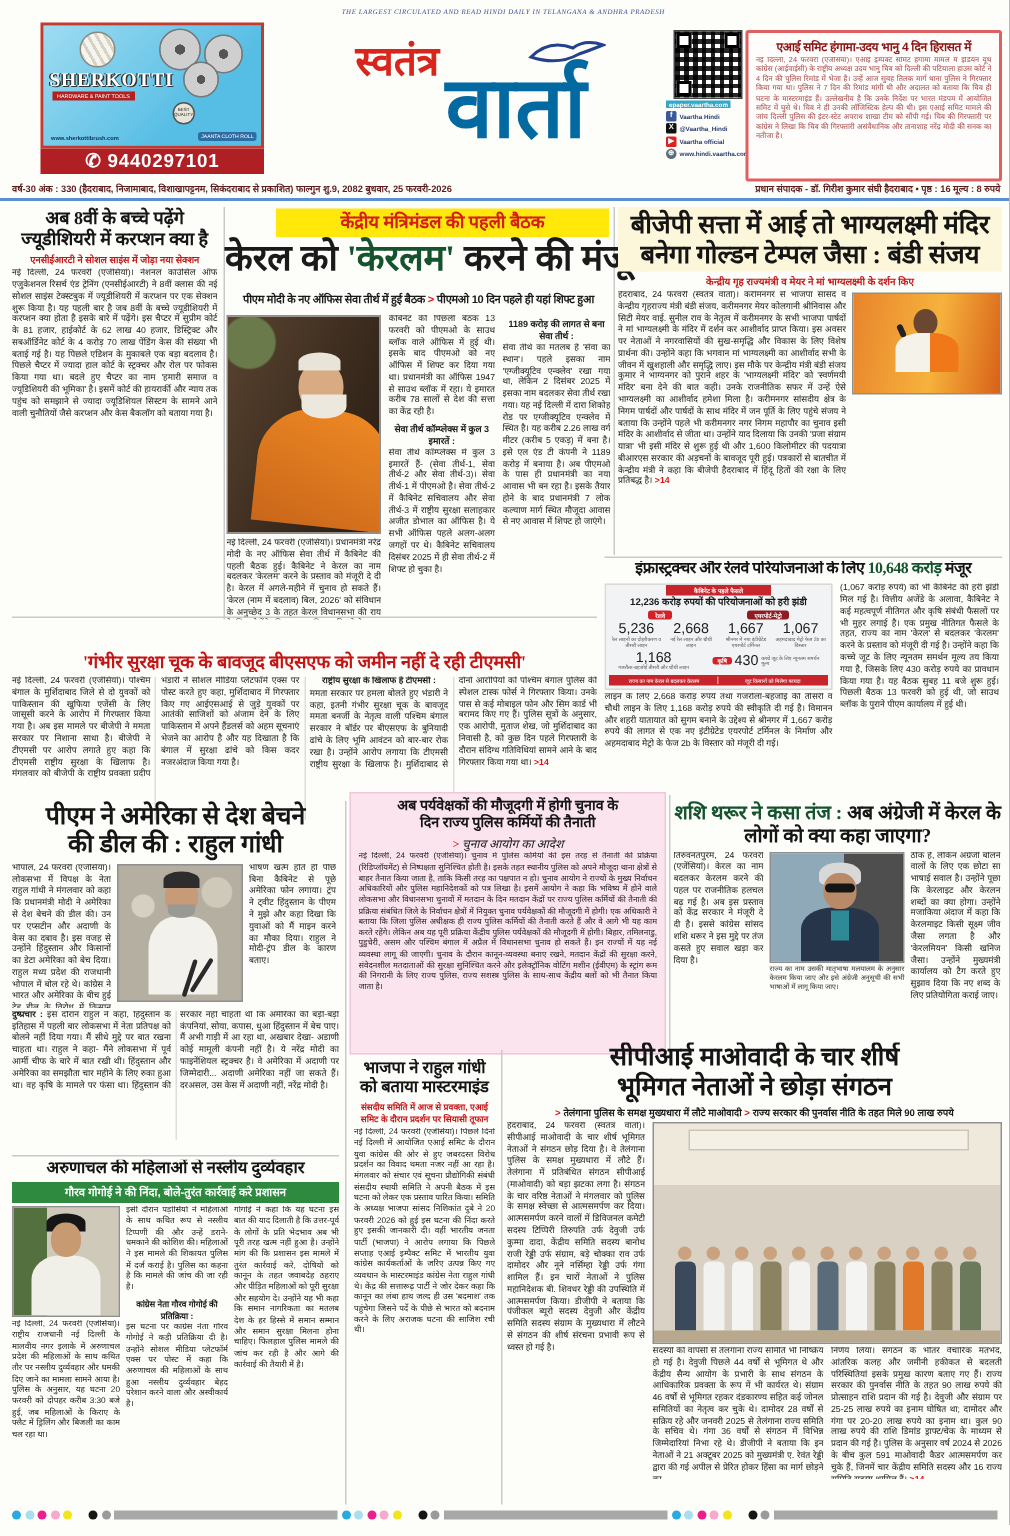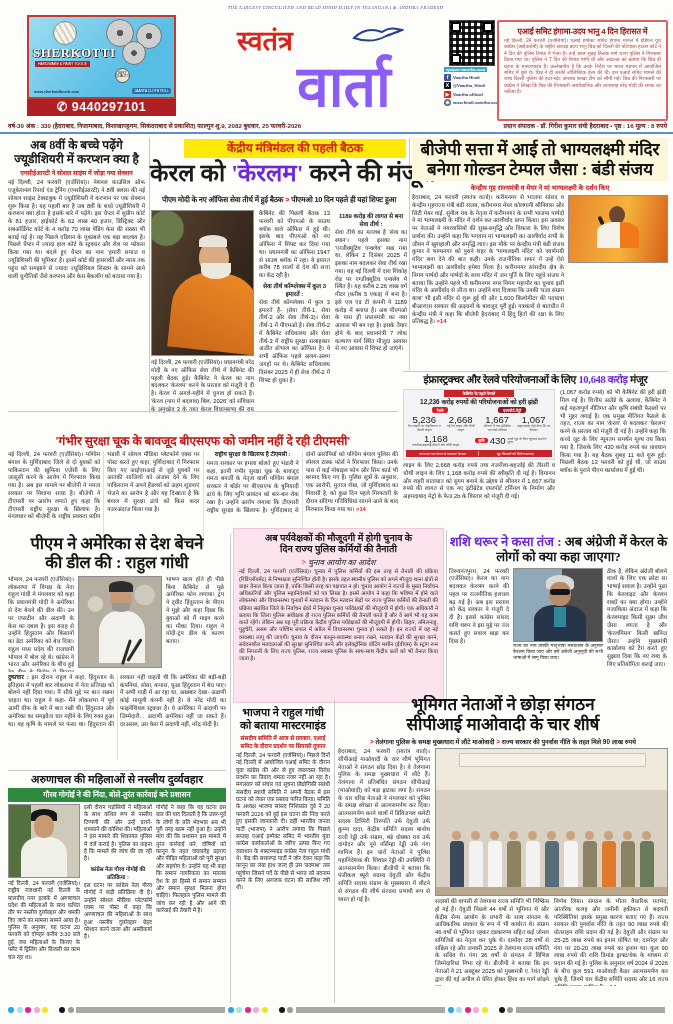--- a/index.html
+++ b/index.html
@@ -3,21 +3,21 @@
 <meta charset="utf-8">
 <style>
   html,body{margin:0;padding:0;background:#888}
   .page{position:relative;width:673px;height:1024px;margin:0 auto;background:#fdfdfa;overflow:hidden;
         font-family:"Liberation Sans",sans-serif;color:#1a1a1a}
   .abs{position:absolute}
   .serif{font-family:"Liberation Serif",serif}
   .c{text-align:center}.b{font-weight:bold}
   .nw{white-space:nowrap;overflow:hidden}
   .bt{font-size:5.8px;line-height:1.34;text-align:justify;color:#1c1c1c;overflow:hidden}
-  .red{color:#6d28d9}
+  .red{color:#14532d}
   .jump{color:#e01414;font-weight:bold}
   .vr{position:absolute;width:1px;background:#c9c9c9}
   .hrl{position:absolute;height:1px;background:#c9c9c9}
   .arrow{color:#e01414;font-weight:bold}
   
   .adbox{left:27px;top:15px;width:149px;height:84px;background:linear-gradient(135deg,#9edcf2,#56bde4 70%);
          border:2px solid #c23b2e;box-sizing:border-box;overflow:hidden}
   .tiger{position:absolute;left:24px;top:4px;width:22px;height:22px;border-radius:50%;
          background:repeating-linear-gradient(60deg,#f5f5f0 0 3px,#d8d2c4 3px 5px);border:1px solid #8a8a80}
   .adbrand{position:absolute;left:4px;top:28px;font-size:13px;font-weight:bold;color:#fff;
@@ -26,21 +26,21 @@
   .adurl{position:absolute;left:5px;bottom:3px;font-size:3.8px;color:#11334d;font-weight:bold}
   .adprod{position:absolute;right:3px;bottom:3px;background:#2e6da4;color:#fff;font-size:3.4px;padding:1px 2px;border-radius:2px}
   .roll{position:absolute;border-radius:50%;background:radial-gradient(circle at 50% 50%,#555 0 18%,#cfcfcf 19% 70%,#9e9e9e 71% 100%);border:1px solid #777}
   .adbadge{position:absolute;right:44px;bottom:14px;width:15px;height:15px;border-radius:50%;background:#e8e4d8;
            border:1px solid #555;font-size:3px;text-align:center;line-height:1.1;padding-top:3px;box-sizing:border-box}
   .adphone{left:27px;top:99px;width:149px;height:17px;background:#b01f24;color:#fff;font-weight:bold;
            font-size:12.5px;text-align:center;line-height:17px;letter-spacing:.5px}
   .tagline{left:178px;top:5px;width:315px;font-size:4.6px;letter-spacing:.4px;color:#3a4f8f;
            font-family:"Liberation Serif",serif;font-style:italic;text-align:center}
   .mast-red{left:237px;top:28px;font-size:27px;font-weight:900;color:#d8261c;font-family:"Liberation Serif",serif;line-height:1}
-  .mast-blue{left:297px;top:58px;font-size:57px;font-weight:900;color:#8b5cf6;font-family:"Liberation Serif",serif;line-height:1}
+  .mast-blue{left:297px;top:44px;font-size:57px;font-weight:900;color:#0369a1;font-family:"Liberation Serif",serif;line-height:1}
   .qr{left:449px;top:20px;width:44px;height:44px;border:1px solid #444;background:
       repeating-linear-gradient(0deg,rgba(0,0,0,.85) 0 3px,transparent 3px 6px),
       repeating-linear-gradient(90deg,#222 0 3px,#fff 3px 6px)}
   .qr .f{position:absolute;width:10px;height:10px;border:2px solid #000;background:#fff;box-sizing:border-box}
   .social{left:444px;top:67px;width:52px}
   .srow{display:flex;align-items:center;gap:2px;margin-bottom:1.5px}
   .sic{width:7px;height:7px;border-radius:1px;color:#fff;font-size:5px;line-height:7px;text-align:center;flex:0 0 auto;font-weight:bold}.i-fb{background:#3b5998}.i-x{background:#111}.i-yt{background:#dd2121}.i-gl{background:#5a6e7a;border-radius:50%}
   .slab{font-size:4.2px;font-weight:bold;color:#253a6e}
   .srow.hl .slab{background:#35a8c8;color:#fff;padding:0 2px}
   .topbox{left:497px;top:20px;width:171px;height:101px;border:2px solid #e06060;border-radius:2px;
@@ -354,22 +354,22 @@
   <div class="hrl" style="left:8px;top:770px;width:218px"></div>
 
   <div class="abs" style="left:236px;top:706px;width:94px;height:297px;overflow:hidden">
     <div class="hl-sm" style="font-size:11px">भाजपा ने राहुल गांधी को बताया मास्टरमाइंड</div>
     <div class="kick" style="font-size:5.8px;margin:2px 0">संसदीय समिति में आज से प्रवक्ता, एआई समिट के दौरान प्रदर्शन पर सियासी तूफान</div>
     <div class="bt" style="font-size:5.5px;height:218px">नई दिल्ली, 24 फरवरी (एजेंसियां)। पिछले दिनों नई दिल्ली में आयोजित एआई समिट के दौरान युवा कांग्रेस की ओर से हुए जबरदस्त विरोध प्रदर्शन का विवाद थमता नजर नहीं आ रहा है। मंगलवार को संचार एवं सूचना प्रौद्योगिकी संबंधी संसदीय स्थायी समिति ने अपनी बैठक में इस घटना को लेकर एक प्रस्ताव पारित किया। समिति के अध्यक्ष भाजपा सांसद निशिकांत दुबे ने 20 फरवरी 2026 को हुई इस घटना की निंदा करते हुए इसकी जानकारी दी। वहीं भारतीय जनता पार्टी (भाजपा) ने आरोप लगाया कि पिछले सप्ताह एआई इम्पैक्ट समिट में भारतीय युवा कांग्रेस कार्यकर्ताओं के जरिए उत्पन्न किए गए व्यवधान के मास्टरमाइंड कांग्रेस नेता राहुल गांधी थे। केंद्र की सत्तारूढ़ पार्टी ने जोर देकर कहा कि कानून का लंबा हाथ जल्द ही उस 'बदमाश' तक पहुंचेगा जिसने पर्दे के पीछे से भारत को बदनाम करने के लिए अराजक घटना की साजिश रची थी।</div>
   </div>
 
   <div class="abs" style="left:338px;top:695px;width:330px;height:308px;overflow:hidden">
     <div class="hl-sm" style="font-size:17px">
-      <div>भूमिगत नेताओं ने छोड़ा संगठन</div>
-        <div>सीपीआई माओवादी के चार शीर्ष</div>
+      <div>सीपीआई माओवादी के चार शीर्ष</div>
+        <div>भूमिगत नेताओं ने छोड़ा संगठन</div>
     </div>
     <div class="c b nw" style="font-size:6.4px;margin:2px 0">
       <span class="arrow">&gt;</span>
       <span>तेलंगाना पुलिस के समक्ष मुख्यधारा में लौटे माओवादी</span>
       <span class="arrow">&gt;</span>
       <span>राज्य सरकार की पुनर्वास नीति के तहत मिले 90 लाख रुपये</span>
     </div>
     <div style="display:flex;gap:5px">
       <div class="bt" style="width:92px;height:240px;flex:0 0 auto">हैदराबाद, 24 फरवरी (स्वतंत्र वार्ता)। सीपीआई माओवादी के चार शीर्ष भूमिगत नेताओं ने संगठन छोड़ दिया है। वे तेलंगाना पुलिस के समक्ष मुख्यधारा में लौटे हैं। तेलंगाना में प्रतिबंधित संगठन सीपीआई (माओवादी) को बड़ा झटका लगा है। संगठन के चार वरिष्ठ नेताओं ने मंगलवार को पुलिस के समक्ष स्वेच्छा से आत्मसमर्पण कर दिया। आत्मसमर्पण करने वालों में डिविजनल कमेटी सदस्य टिप्पिरी तिरुपति उर्फ देवुजी उर्फ कुम्मा दादा, केंद्रीय समिति सदस्य बानोथ राजी रेड्डी उर्फ संग्राम, बड़े चोक्का राव उर्फ दामोदर और नूने नर्सिम्हा रेड्डी उर्फ गंगा शामिल हैं। इन चारों नेताओं ने पुलिस महानिदेशक बी. शिवधर रेड्डी की उपस्थिति में आत्मसमर्पण किया। डीजीपी ने बताया कि पंजीकल ब्यूरो सदस्य देवुजी और केंद्रीय समिति सदस्य संग्राम के मुख्यधारा में लौटने से संगठन की शीर्ष संरचना प्रभावी रूप से ध्वस्त हो गई है।</div>
       <div style="flex:1">

